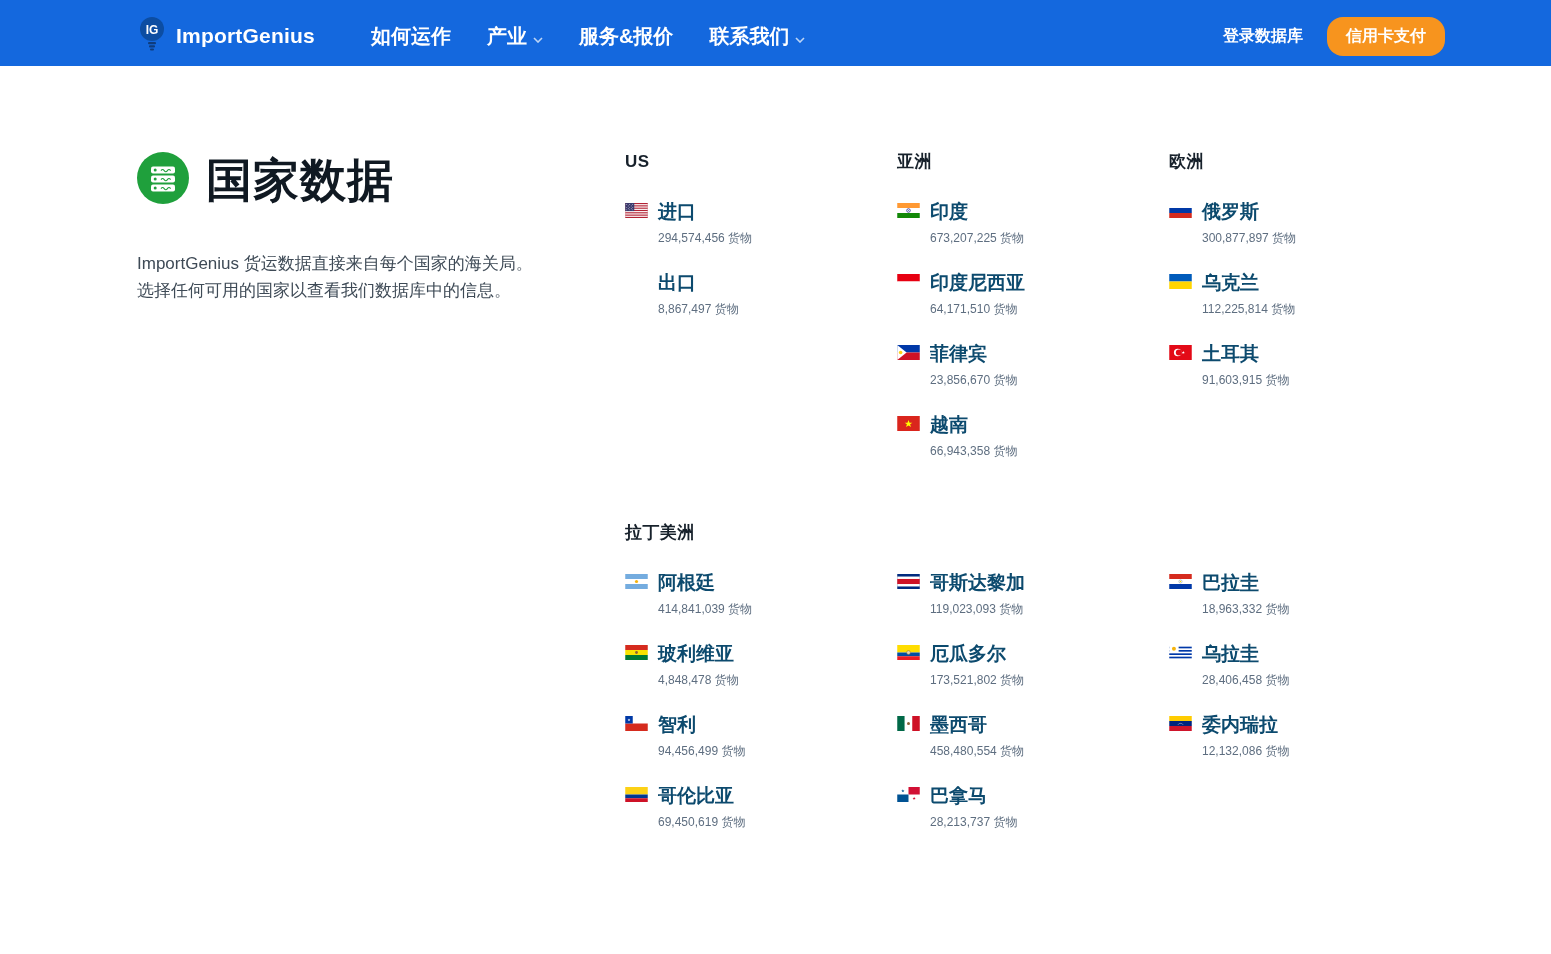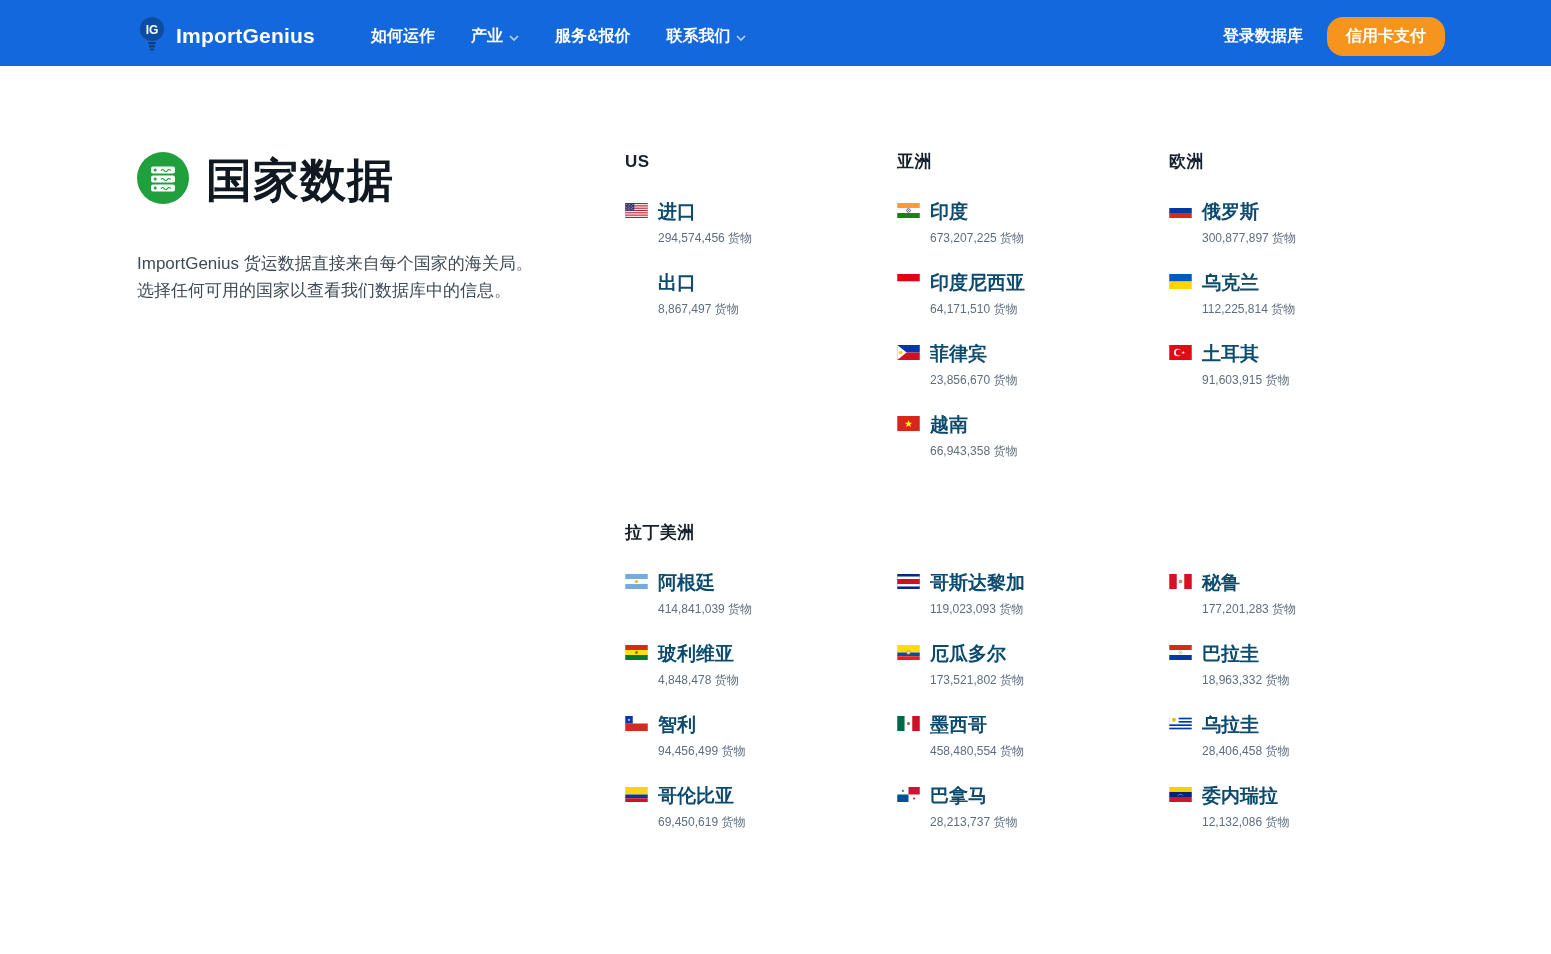--- a/index.html
+++ b/index.html
@@ -9,21 +9,21 @@
   
   .topbar {
     height: 66px; background: #1468DE;
     display: flex; align-items: center;
     padding: 6px 106px 0 137px;
   }
   .brand { display: flex; align-items: center; gap: 9px; margin-right: 56px; cursor: pointer; }
   .brand-name { color: #fff; font-size: 21px; font-weight: bold; letter-spacing: .2px; }
   .mainnav { display: flex; align-items: center; gap: 36px; }
   .nav-item {
-    color: #fff; font-size: 16px; font-weight: 600; text-decoration: none;
+    color: #fff; font-size: 20px; font-weight: 600; text-decoration: none;
     display: inline-flex; align-items: center; gap: 6px; cursor: pointer;
   }
   .topbar-spacer { flex: 1; }
   .login-link { color: #fff; font-size: 16px; font-weight: 600; text-decoration: none; margin-right: 24px; cursor: pointer; }
   .cta-btn {
     background: #F7941E; color: #fff; border: none; border-radius: 16px;
     font-family: inherit; font-size: 16px; font-weight: 700;
     padding: 9px 19px; cursor: pointer;
   }
 
@@ -399,34 +399,20 @@
             </svg>
           </span>
           <div>
             <a class="country-link">巴拿马</a>
             <div class="country-count"><span>28,213,737</span> <span>货物</span></div>
           </div>
         </div>
       </div>
 
       <div>
-        <div class="country-row">
-          <span class="flag-slot">
-            <svg width="23" height="15" viewBox="0 0 24 16">
-              <rect width="24" height="16" fill="#fff"></rect>
-                <rect width="8" height="16" fill="#D91023"></rect>
-                <rect x="16" width="8" height="16" fill="#D91023"></rect>
-              <circle cx="12" cy="8" r="1.6" fill="#A8B08A" stroke="#8D2029" stroke-width="0.45"></circle>
-            </svg>
-          </span>
-          <div>
-            <a class="country-link">秘鲁</a>
-            <div class="country-count"><span>177,201,283</span> <span>货物</span></div>
-          </div>
-        </div>
 
         <div class="country-row">
           <span class="flag-slot">
             <svg width="23" height="15" viewBox="0 0 24 16">
               <rect width="24" height="5.33" fill="#D52B1E"></rect>
                 <rect y="5.33" width="24" height="5.34" fill="#fff"></rect>
                 <rect y="10.67" width="24" height="5.33" fill="#0038A8"></rect>
               <circle cx="12" cy="8" r="1.7" fill="none" stroke="#7C8B99" stroke-width="0.5"></circle>
                 <circle cx="12" cy="8" r="0.7" fill="#F9E300"></circle>
             </svg>

